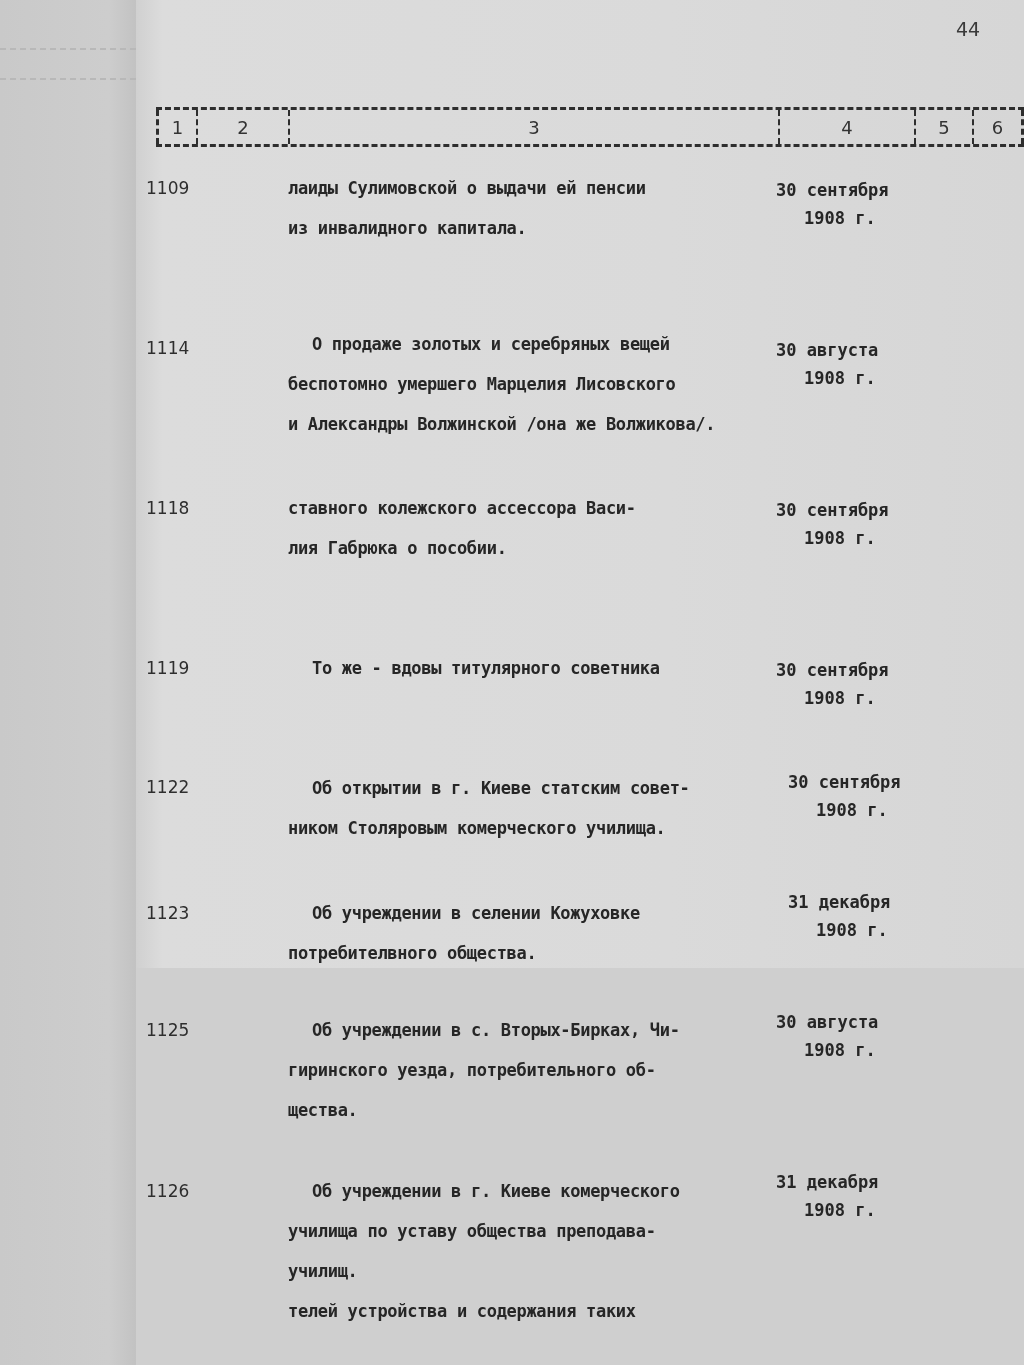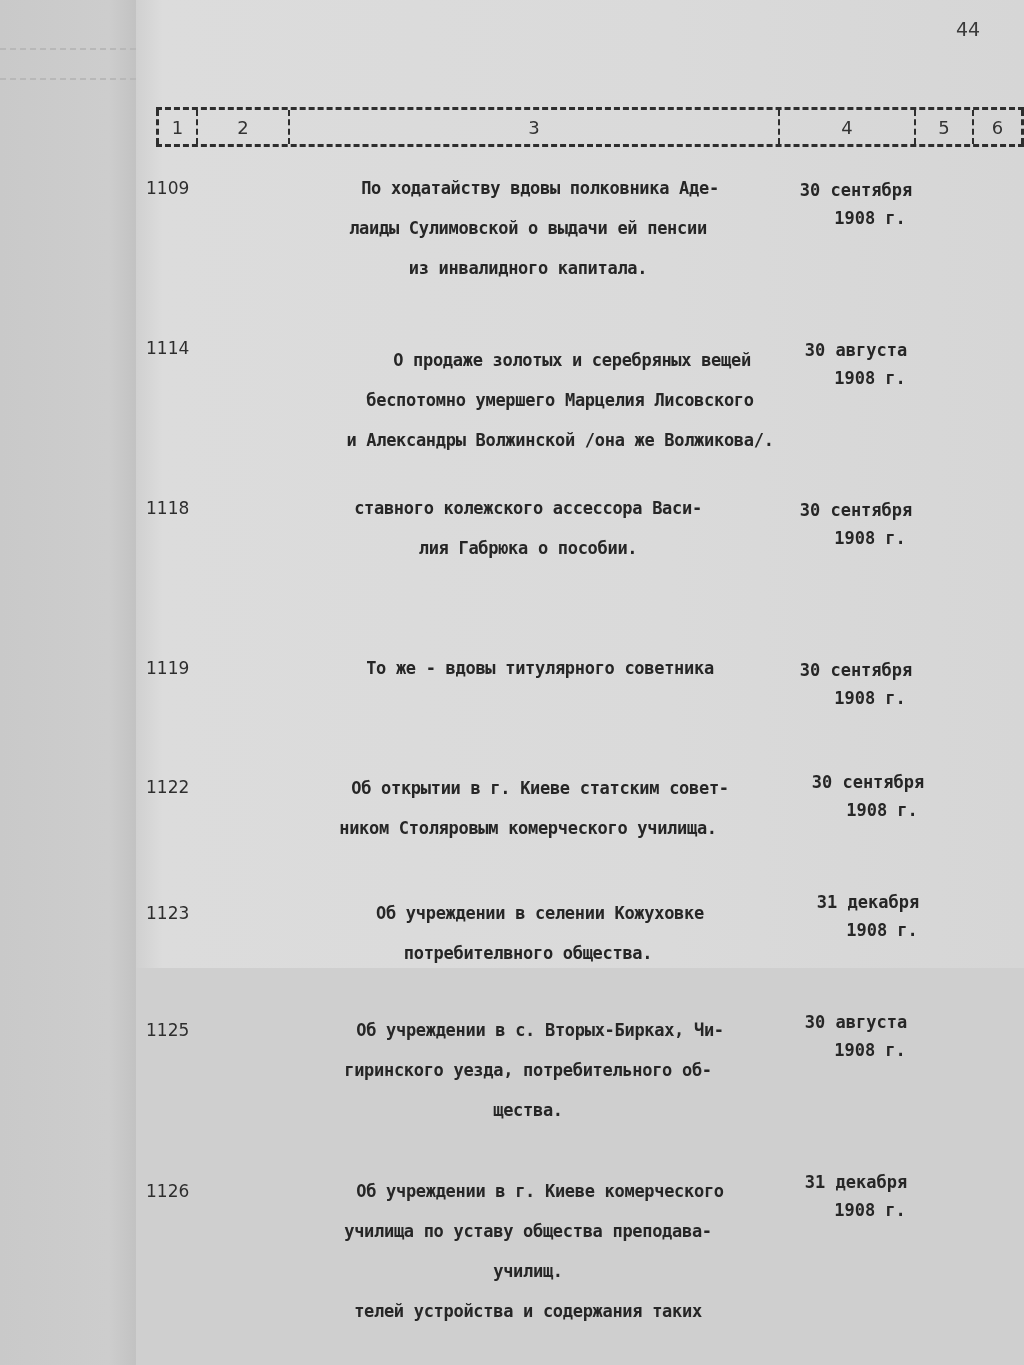--- a/index.html
+++ b/index.html
@@ -13,21 +13,20 @@
     position: absolute; left: 0; top: 0; width: 136px; height: 1365px;
     background: linear-gradient(90deg, #c9c9c9 0%, #cdcdcd 80%, #c2c2c2 100%);
   }
   .left-page .ghost-rule {
     position: absolute; left: 0; width: 136px; height: 0;
     border-top: 2px dashed #b8b8b8;
   }
   .right-page {
     position: absolute; left: 136px; top: 0; width: 888px; height: 968px;
     background: linear-gradient(90deg, #d0d0d0 0%, #dcdcdc 3%, #dadada 60%, #d6d6d6 100%);
-    text-align: center;
   }
   .page-number {
     position: absolute; left: 820px; top: 18px; font-size: 19px; color: #3a3a3a;
     font-family: "DejaVu Sans", sans-serif;
   }
   .header-table {
     position: absolute; left: 20px; top: 107px; width: 868px; height: 40px;
     border-top: 3px dashed #2e2e2e; border-bottom: 3px dashed #2e2e2e;
     box-sizing: border-box;
   }
@@ -72,33 +71,32 @@
     <div class="hcol" style="left:40px;width:92px;">2</div>
     <div class="hcol" style="left:132px;width:490px;">3</div>
     <div class="hcol" style="left:622px;width:136px;">4</div>
     <div class="hcol" style="left:758px;width:58px;">5</div>
     <div class="hcol" style="left:816px;width:52px;border-right:3px dashed #2e2e2e;">6</div>
   </div>
 
   <div>
     <div class="row-num" style="top:178px;">1109</div>
     <div class="row-desc" style="top:168px;">
-      <span class="line indent">По ходатайству вдовы полковника Аде-</span>
       <span class="line">лаиды Сулимовской о выдачи ей пенсии</span>
       <span class="line">из инвалидного капитала.</span>
     </div>
     <div class="row-date" style="top:176px;">
       <span class="day">30 сентября</span>
       <span class="year">1908 г.</span>
     </div>
   </div>
 
   <div>
     <div class="row-num" style="top:338px;">1114</div>
-    <div class="row-desc" style="top:340px;margin-left:32px;">
+    <div class="row-desc" style="top:324px;">
       <span class="line indent">О продаже золотых и серебряных вещей</span>
       <span class="line">беспотомно умершего Марцелия Лисовского</span>
       <span class="line">и Александры Волжинской /она же Волжикова/.</span>
     </div>
     <div class="row-date" style="top:336px;">
       <span class="day">30 августа</span>
       <span class="year">1908 г.</span>
     </div>
   </div>
 

